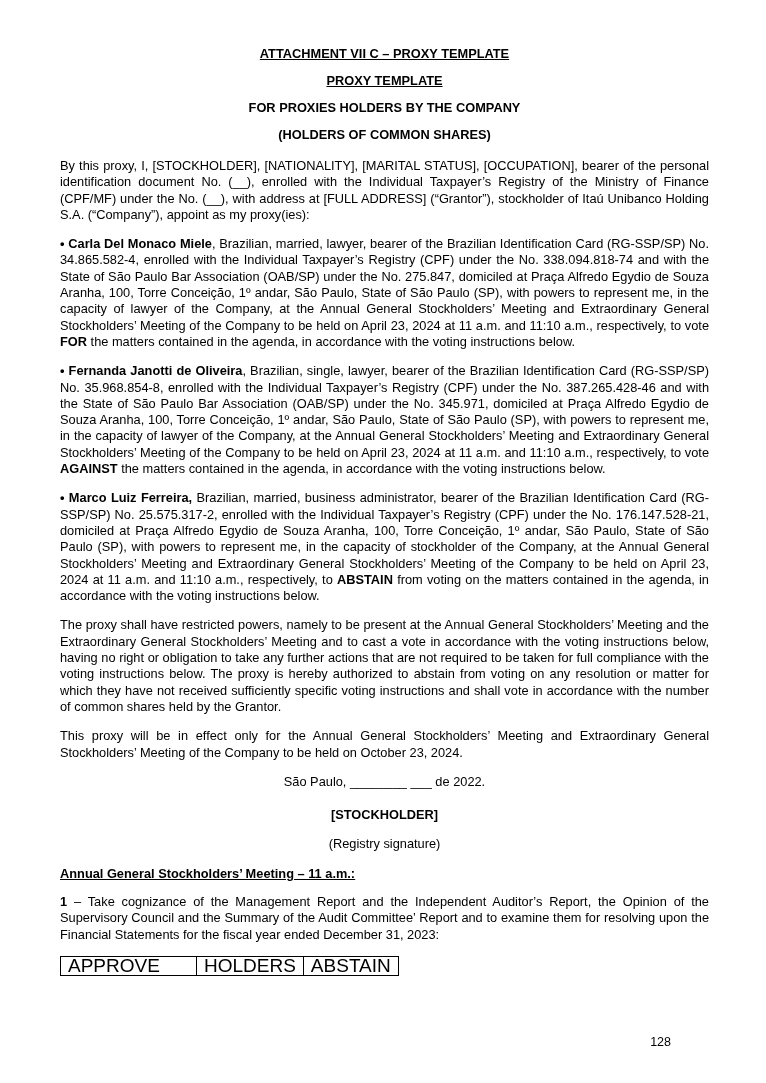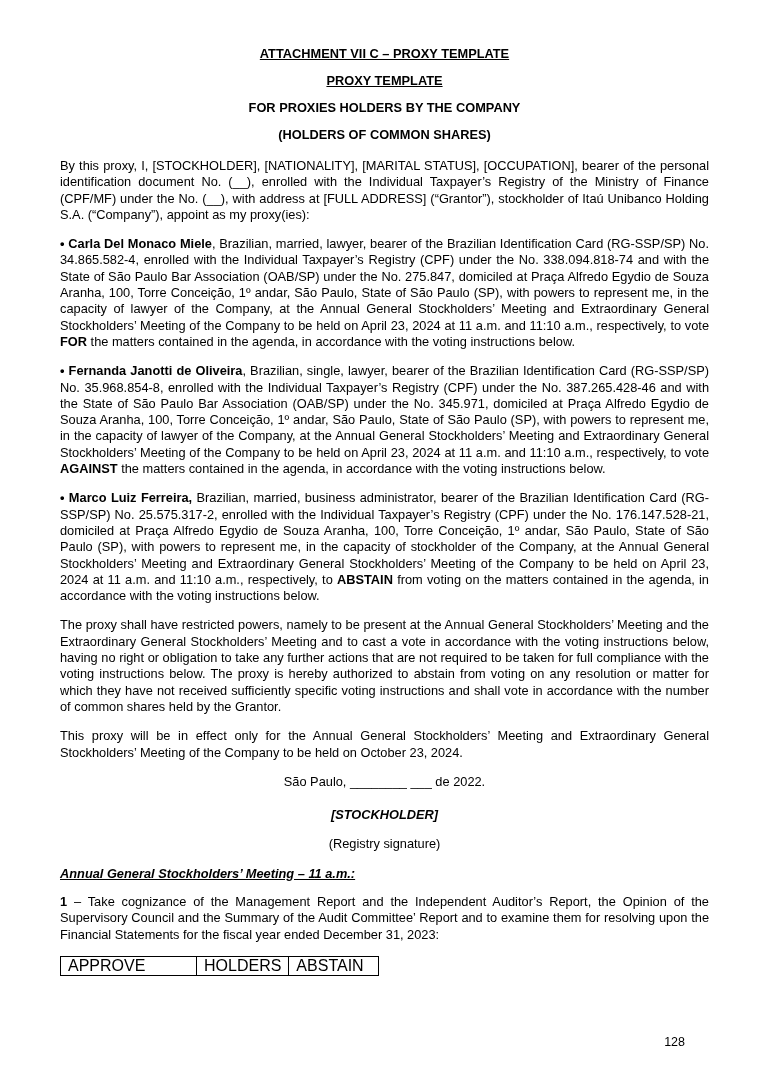--- a/index.html
+++ b/index.html
@@ -21,43 +21,43 @@
     }
     .t {
       font-weight: bold;
       text-align: center;
       line-height: 16px;
       margin-bottom: 11px;
     }
     .t.last { margin-bottom: 15px; }
     .underline { text-decoration: underline; }
     .center { text-align: center; }
-    .bold { font-weight: bold; font-style: italic; }
+    .bold { font-weight: bold; }
     p { margin: 0 0 13px 0; line-height: 16.3px; }
     p.body { text-align: justify; }
     .gap-top { margin-top: 17px; }
     .meeting-heading { margin-top: 6px; margin-bottom: 12px; }
     .vote-table {
       border-collapse: collapse;
       margin-top: 5px;
     }
     .vote-table td {
       border: 1.5px solid #000;
       padding: 1px 7px 2px 7px;
       line-height: 15px;
-      font-size: 16px;
+      font-size: 19px;
       text-align: left;
       vertical-align: middle;
     }
     .vote-table td.c1 { width: 136px; }
     .vote-table td.c2 { width: 73px; }
     .vote-table td.c3 { width: 90px; }
     .page-number {
       position: absolute;
-      right: 81px;
+      right: 95px;
       bottom: 34px;
       font-size: 12.5px;
       line-height: 14px;
     }
   </style>
 </head>
 <body>
 
 <div class="page">
 

